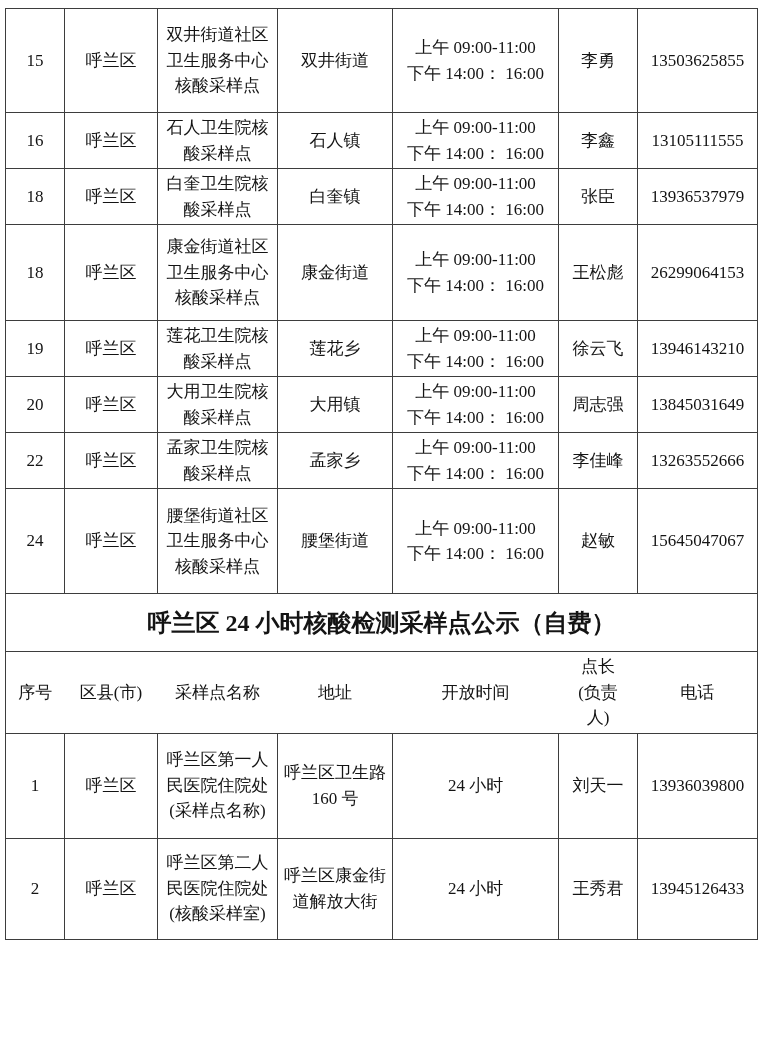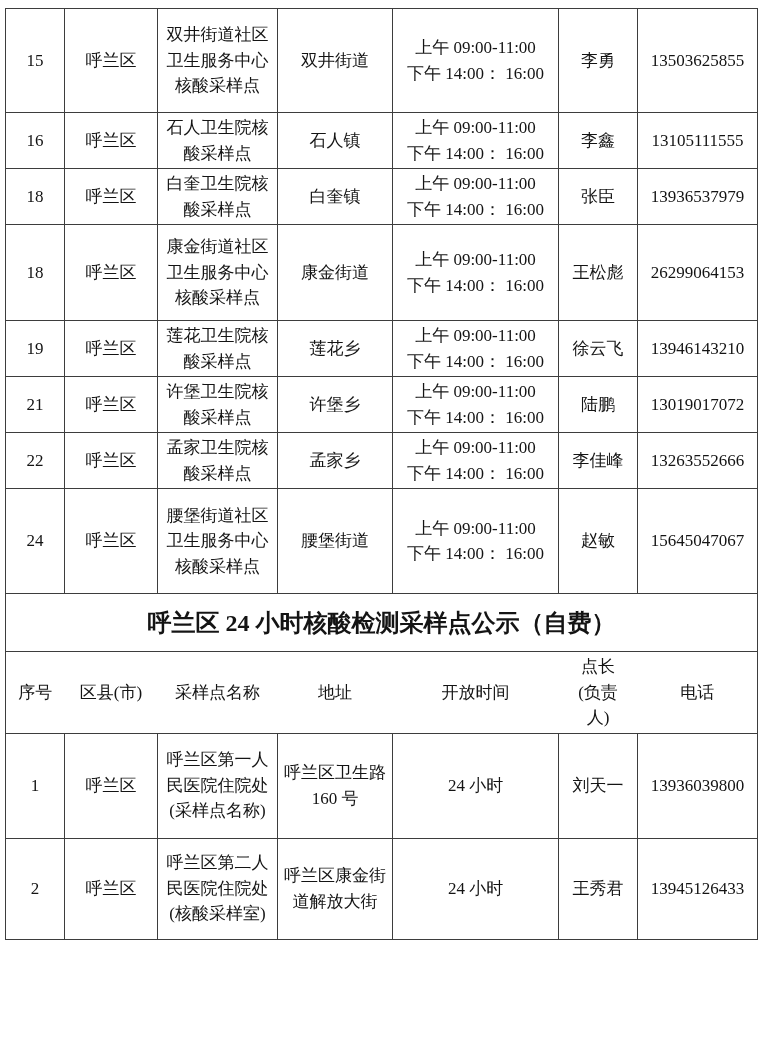--- a/index.html
+++ b/index.html
@@ -119,28 +119,28 @@
         <td class="c-no">19</td>
         <td class="c-district">呼兰区</td>
         <td class="c-name">莲花卫生院核酸采样点</td>
         <td class="c-addr">莲花乡</td>
         <td class="c-time">上午 09:00-11:00
 下午 14:00： 16:00</td>
         <td class="c-leader">徐云飞</td>
         <td class="c-phone">13946143210</td>
       </tr>
       <tr style="height:53px">
-        <td class="c-no">21</td>
+        <td class="c-no">20</td>
         <td class="c-district">呼兰区</td>
-        <td class="c-name">许堡卫生院核酸采样点</td>
-        <td class="c-addr">许堡乡</td>
+        <td class="c-name">大用卫生院核酸采样点</td>
+        <td class="c-addr">大用镇</td>
         <td class="c-time">上午 09:00-11:00
 下午 14:00： 16:00</td>
-        <td class="c-leader">陆鹏</td>
-        <td class="c-phone">13019017072</td>
+        <td class="c-leader">周志强</td>
+        <td class="c-phone">13845031649</td>
       </tr>
       <tr style="height:53px">
         <td class="c-no">22</td>
         <td class="c-district">呼兰区</td>
         <td class="c-name">孟家卫生院核酸采样点</td>
         <td class="c-addr">孟家乡</td>
         <td class="c-time">上午 09:00-11:00
 下午 14:00： 16:00</td>
         <td class="c-leader">李佳峰</td>
         <td class="c-phone">13263552666</td>

